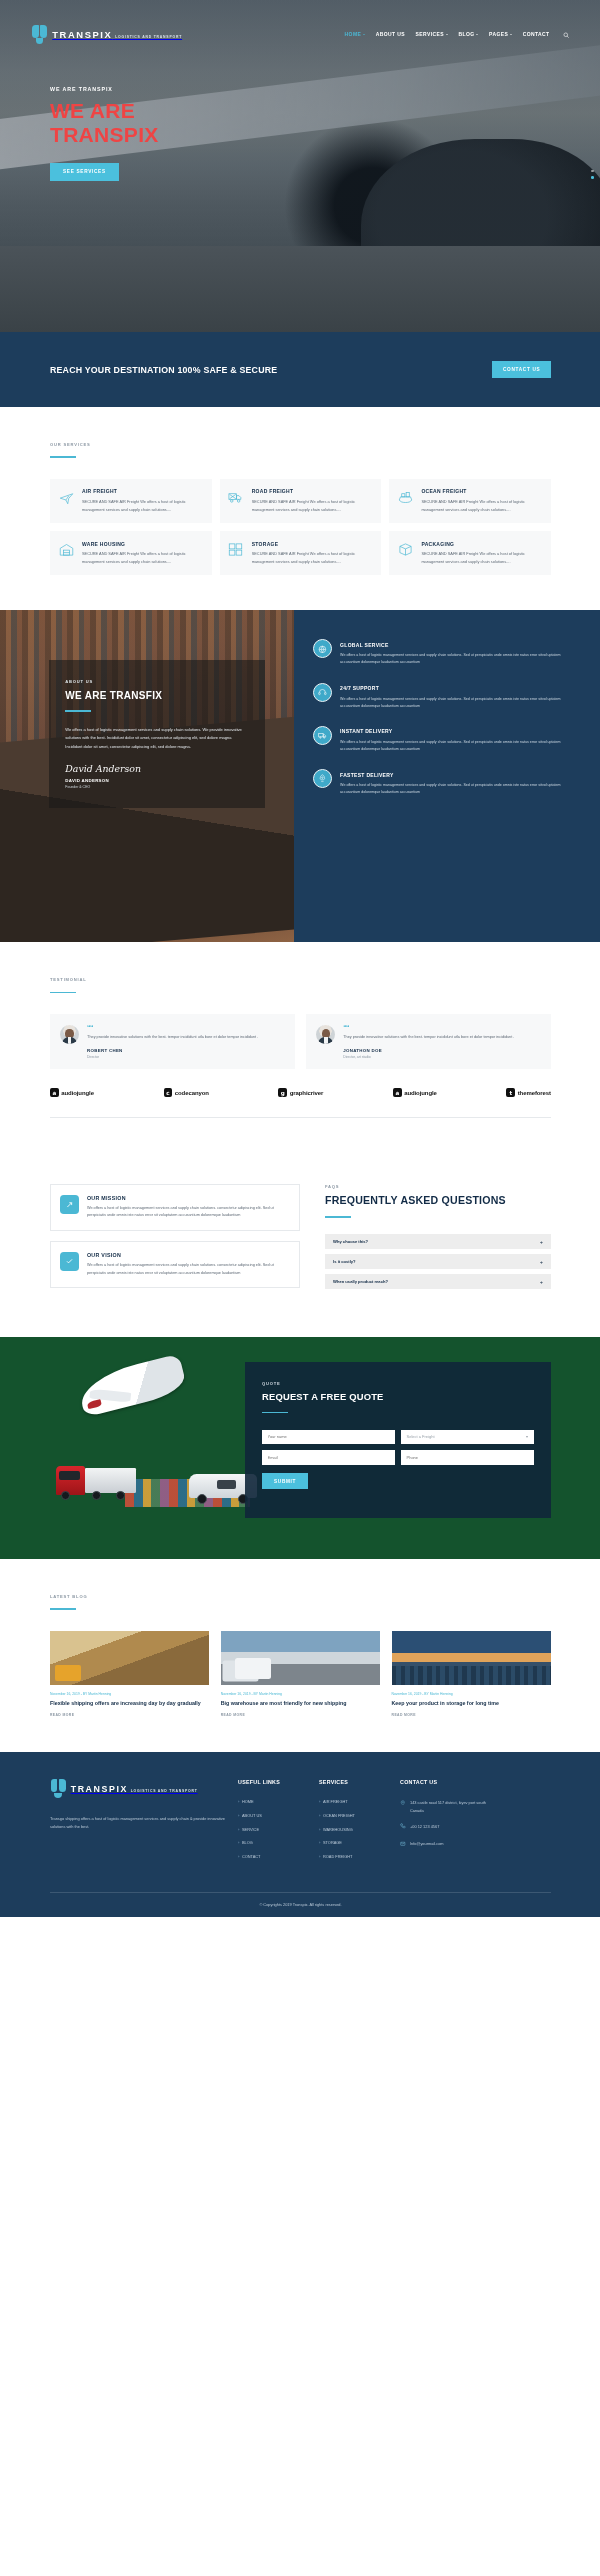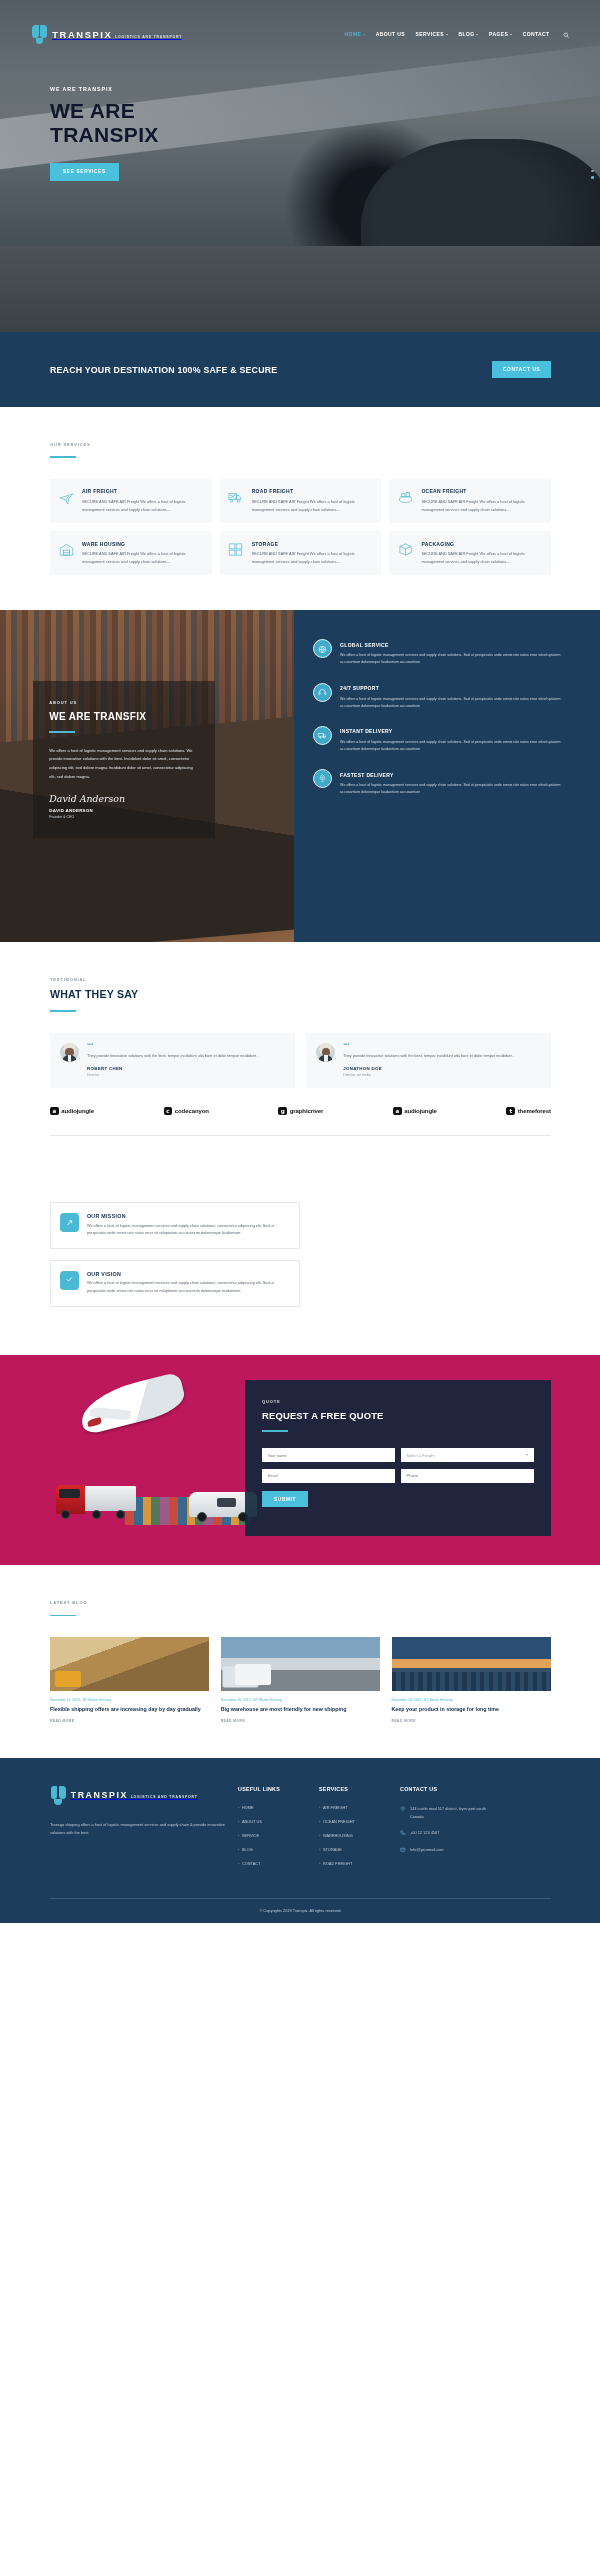--- a/index.html
+++ b/index.html
@@ -36,21 +36,21 @@
   .logo-txt .t1{font-size:9.4px;font-weight:700;letter-spacing:1.6px;color:#fff;line-height:1.05;}
   .logo-txt .t2{font-size:3.4px;font-weight:700;letter-spacing:0.8px;color:#dbe3e8;margin-top:1.3px;}
   .mainnav{margin-left:auto;display:flex;align-items:center;gap:10.6px;}
   .mainnav a{font-size:5px;font-weight:700;letter-spacing:0.4px;color:#fff;text-decoration:none;display:flex;align-items:center;gap:1.9px;}
   .mainnav a.active{color:#4bb8d4;}
   .caret{width:0;height:0;border-left:1.6px solid transparent;border-right:1.6px solid transparent;border-top:1.9px solid currentColor;}
   .search-btn{margin-left:3.1px;cursor:pointer;}
   .hero-body{position:relative;z-index:4;}
   .hero-body .wrap{padding-top:34px;}
   .hero-kicker{font-size:5.3px;font-weight:700;letter-spacing:0.9px;color:#fff;margin-bottom:6.9px;}
-  .hero-title{font-size:21px;line-height:1.12;font-weight:700;letter-spacing:0.3px;color:#0f172a;}
+  .hero-title{font-size:21px;line-height:1.12;font-weight:700;letter-spacing:0.3px;color:#ef4444;}
   .btn-cy{display:inline-block;background:#4bc0dd;color:#fff;font-size:4.7px;font-weight:700;letter-spacing:0.7px;
     padding:6.9px 13px;text-decoration:none;border:none;cursor:pointer;font-family:inherit;}
   .hero-btn{margin-top:16.3px;}
   .hero-dots{position:absolute;right:7.5px;top:50%;z-index:6;}
   .hero-dots span{display:block;width:2.5px;height:2.5px;border-radius:50%;background:rgba(255,255,255,.55);margin:3.8px 0;}
   .hero-dots span.on{background:#4bc0dd;}
   
   .cta{background:#1d3d5c;height:75px;display:flex;align-items:center;}
   .cta .wrap{display:flex;align-items:center;}
   .cta h3{font-size:8.8px;font-weight:700;letter-spacing:0.2px;color:#fff;}
@@ -67,21 +67,21 @@
   .svc-h{font-size:5px;font-weight:700;letter-spacing:0.3px;color:#122b46;margin-bottom:3.8px;}
   .svc-p{font-size:3.9px;line-height:2.0;color:#5d6874;}
   
   .about{background:#1d3d5c;display:flex;min-height:332px;}
   .about-left{width:294px;position:relative;overflow:hidden;
     background:linear-gradient(170deg,#8a5f40 0%,#7e5a43 18%,#6d4f3e 34%,#5a4134 52%,#4a362c 70%,#6b4a36 86%,#8e6344 100%);}
   .about-left:before{content:"";position:absolute;left:0;right:0;top:0;height:46%;
     background:repeating-linear-gradient(90deg,rgba(70,50,40,.55) 0 5.6px,rgba(140,95,65,.45) 5.6px 11.3px,rgba(45,60,70,.5) 11.3px 17px,rgba(110,70,55,.4) 17px 22.5px);}
   .about-left:after{content:"";position:absolute;left:-10%;bottom:0;width:120%;height:64%;
     background:linear-gradient(14deg,#2e2620 0 58%,#4b3b30 58% 100%);transform:rotate(-5deg);}
-  .about-card{position:absolute;z-index:3;left:33px;top:50px;width:182px;padding:19px 16.3px;background:rgba(28,26,25,.62);margin-top:21px;}
+  .about-card{position:absolute;z-index:3;left:49px;top:50px;width:216px;padding:19px 16.3px;background:rgba(28,26,25,.62);}
   .about-card .kicker{color:#dfe6ea;}
   .about-card h3{font-size:10px;font-weight:700;color:#fff;letter-spacing:0.3px;}
   .about-card p{font-size:4px;line-height:2.15;color:#e4e9ed;margin-top:13.8px;}
   .sig{font-family:"DejaVu Serif",serif;font-style:italic;font-size:9.4px;color:#fff;margin-top:11.3px;opacity:.95;}
   .sig-n{font-size:4.4px;font-weight:700;color:#fff;letter-spacing:0.3px;margin-top:4.4px;}
   .sig-r{font-size:3.5px;color:#cfd8de;margin-top:1.9px;}
   .about-right{flex:1;padding:29px 26px 29px 19px;}
   .feat{display:flex;gap:8.1px;margin-bottom:16.3px;}
   .feat-ico{flex:0 0 19px;height:19px;border-radius:50%;background:#3fa9c9;border:1.3px solid #e9f3f7;
     display:flex;align-items:center;justify-content:center;color:#fff;}
@@ -112,21 +112,21 @@
   .mcard{border:0.6px solid #e6e9ec;padding:10px 9.4px;display:flex;gap:7.5px;margin-bottom:10.6px;}
   .mico{flex:0 0 19px;height:19px;border-radius:3.8px;background:#4bb8d4;display:flex;align-items:center;justify-content:center;color:#fff;}
   .mcard h4{font-size:5.3px;font-weight:700;color:#122b46;letter-spacing:0.3px;margin-bottom:3.8px;}
   .mcard p{font-size:3.8px;line-height:2.0;color:#5d6874;}
   .mf-right{flex:1;}
   .acc{margin-top:16.3px;}
   .acc-row{background:#ededed;height:15px;display:flex;align-items:center;padding:0 8.1px;margin-bottom:5px;cursor:pointer;}
   .acc-row span{font-size:4.1px;font-weight:700;color:#122b46;}
   .acc-row b{margin-left:auto;font-size:5.6px;color:#122b46;font-weight:400;}
   
-  .quote{background:#be185d;padding:25px 0 29px;position:relative;overflow:hidden;}
+  .quote{background:#14532d;padding:25px 0 41px;position:relative;overflow:hidden;}
   .quote .wrap{position:relative;display:flex;}
   .q-visual{position:relative;width:207px;height:156px;}
   .plane{position:absolute;left:29px;top:3.8px;width:106px;height:39px;
     background:linear-gradient(120deg,#fff 0 58%,#dfe4e8 58% 100%);
     border-radius:60% 12% 42% 14%/70% 28% 44% 26%;transform:rotate(-14deg);box-shadow:0 1.3px 3.1px rgba(0,0,0,.35);}
   .plane:before{content:"";position:absolute;left:8.8px;top:19px;width:41px;height:10px;background:#e7ebee;
     border-radius:40% 8% 28% 14%;transform:rotate(20deg);}
   .plane:after{content:"";position:absolute;left:5px;top:25px;width:13.8px;height:6.9px;background:#b3282d;border-radius:50% 10% 40% 20%;}
   .truck{position:absolute;left:6.3px;bottom:16.3px;width:80px;height:39px;}
   .truck .cab{position:absolute;left:0;bottom:6.3px;width:29px;height:29px;background:linear-gradient(180deg,#d8262c,#9d1418);border-radius:4.4px 2.5px 1.3px 1.3px;}
@@ -447,21 +447,20 @@
       <p>We offers a host of logistic management services and supply chain solutions. Sed ut perspiciatis unde omnis iste natus error sitvol uptatem accusantium doloremque laudantium accusantium</p>
         </div>
     </div>
 
   </div>
 </section>
 
 <section class="sec">
   <div class="wrap">
     <div class="kicker">TESTIMONIAL</div>
-    <h2 class="sec-title">WHAT THEY SAY</h2>
     <div class="rule"></div>
     <div class="tst-grid">
 
       <div class="tst">
         <span class="avatar">
             <i class="head"></i>
             <i class="body"></i>
           </span>
         <div>
           <div class="qm">““</div>
@@ -533,20 +532,39 @@
             <svg width="9.4" height="9.4" viewBox="0 0 24 24" fill="none" stroke="#fff" stroke-width="2.2">
               <path d="M5 11l4 4 9-9"></path>
             </svg>
           </span>
         <div>
             <h4>OUR VISION</h4>
         <p>We offers a host of logistic management services and supply chain solutions. consectetur adipiscing elit. Sed ut perspiciatis unde omnis iste natus error sit voluptatem accusantium doloremque laudantium</p>
           </div>
       </div>
 
+    </div>
+    <div class="mf-right">
+      <div class="kicker">FAQS</div>
+      <h2 class="sec-title">FREQUENTLY ASKED QUESTIONS</h2>
+      <div class="rule"></div>
+      <div class="acc">
+        <div class="acc-row">
+          <span>Why choose this?</span>
+            <b>+</b>
+        </div>
+        <div class="acc-row">
+          <span>Is it costly?</span>
+            <b>+</b>
+        </div>
+        <div class="acc-row">
+          <span>When usally product reach?</span>
+            <b>+</b>
+        </div>
+      </div>
     </div>
   </div>
 </section>
 
 <section class="quote">
   <div class="wrap">
     <div class="q-visual">
       <div class="plane"></div>
       <div class="containers"></div>
       <div class="truck">

